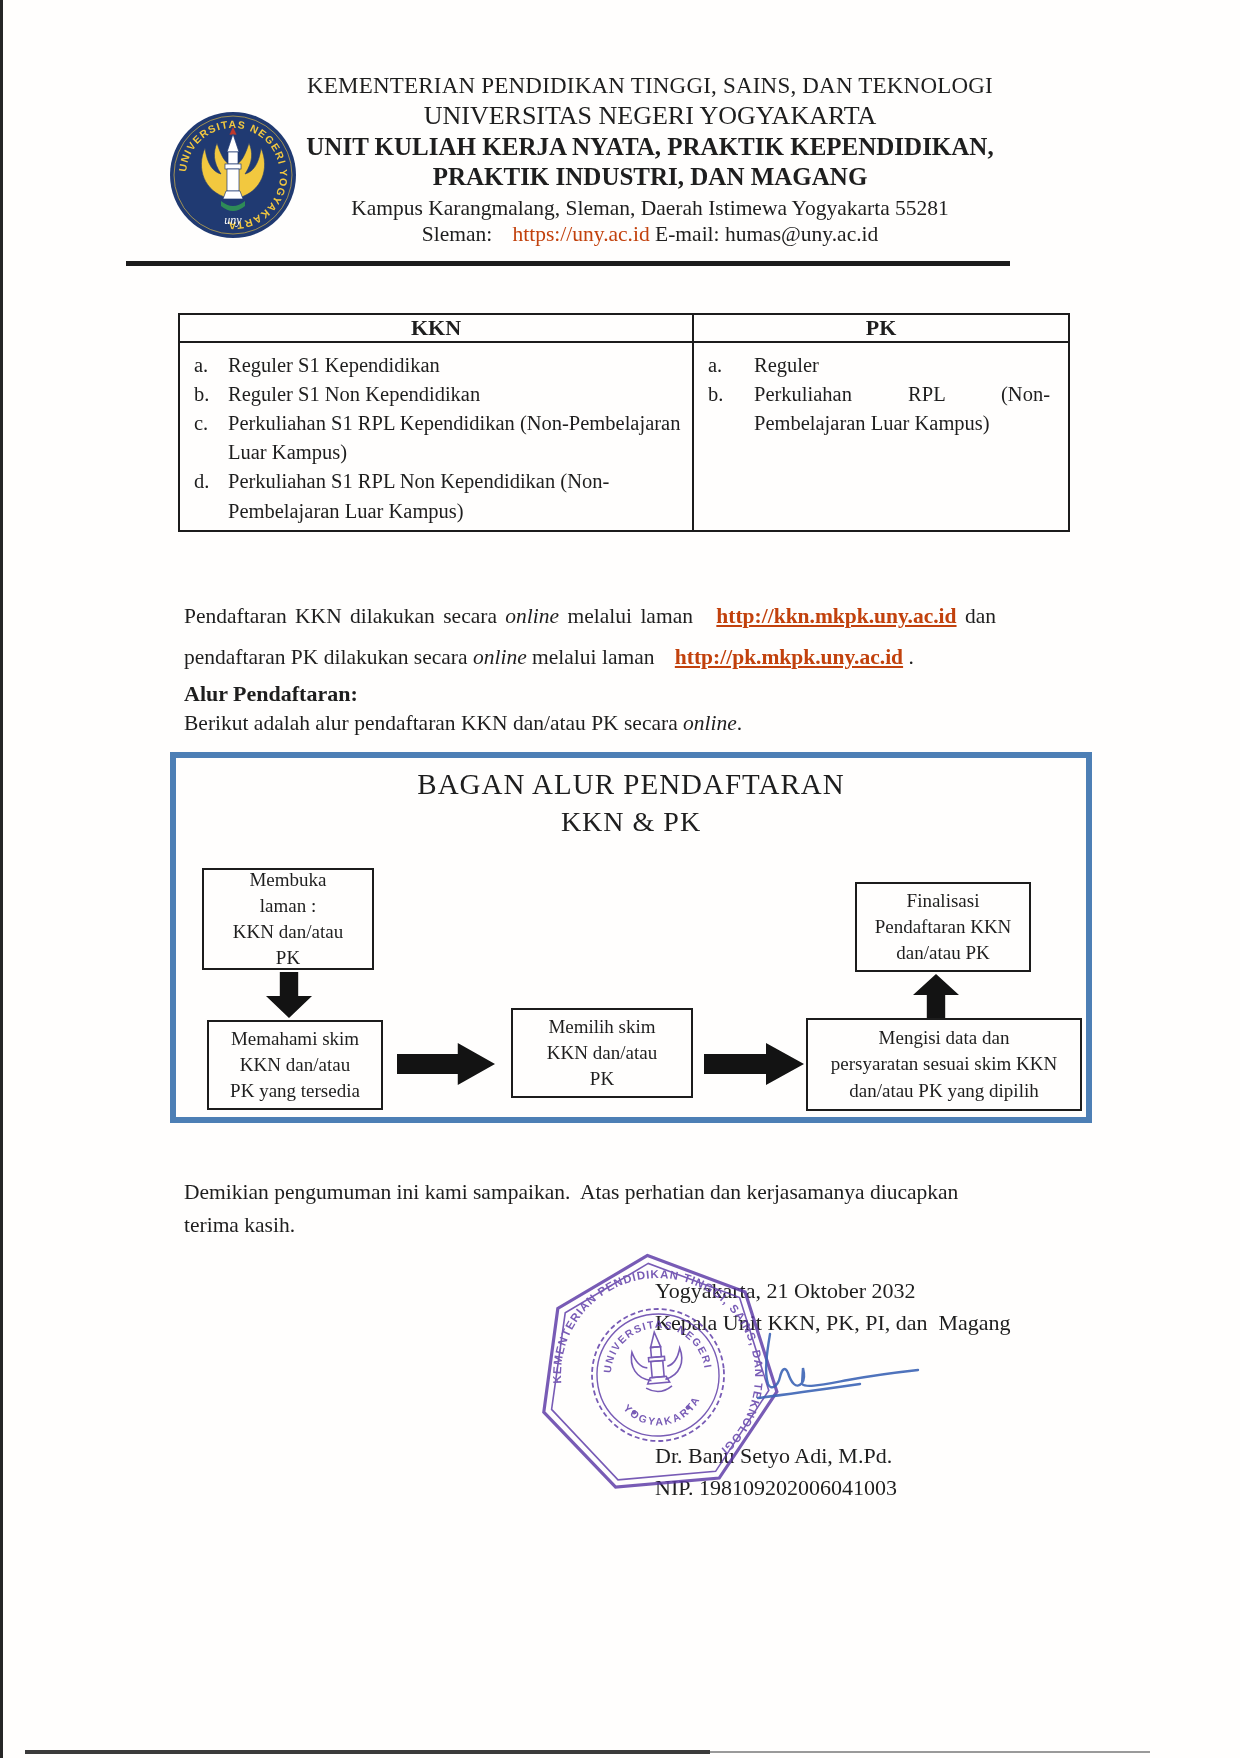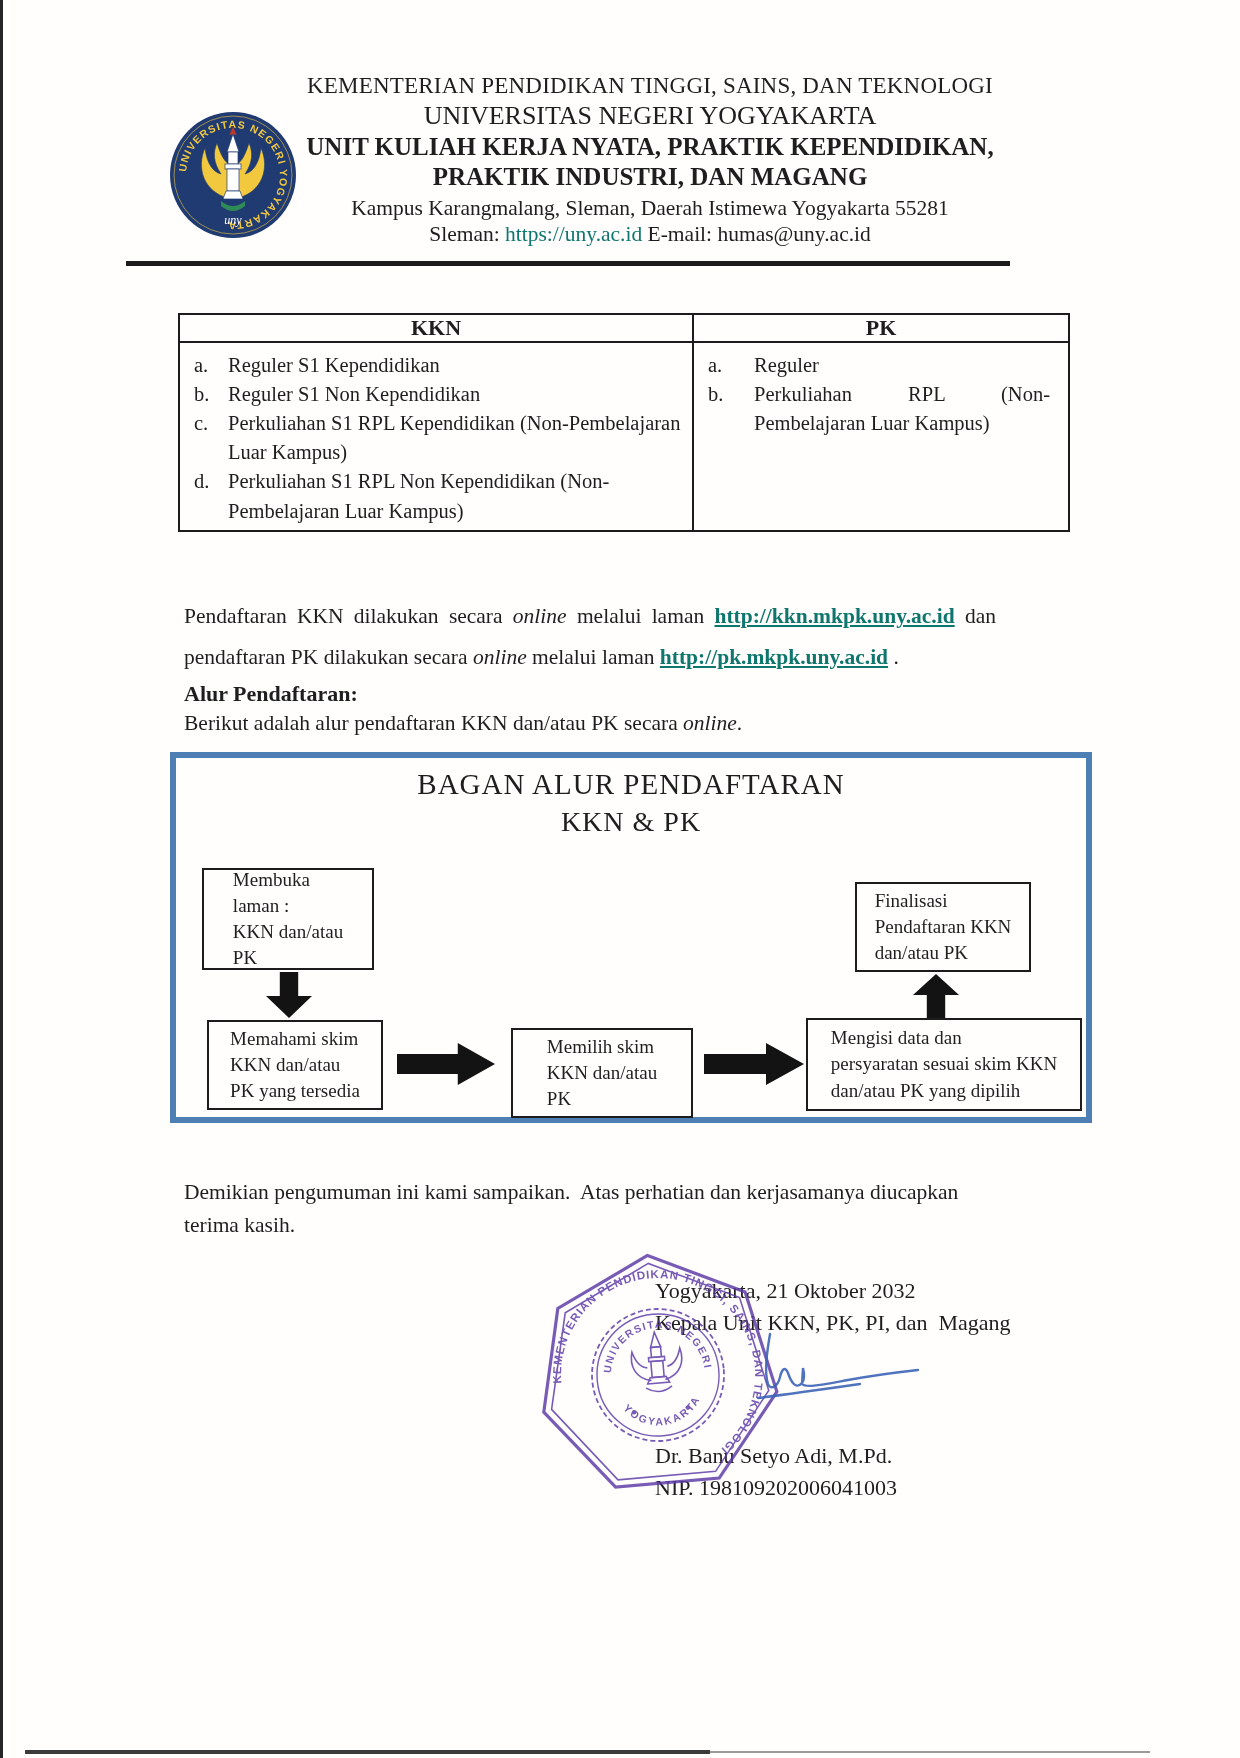--- a/index.html
+++ b/index.html
@@ -37,35 +37,35 @@
   .t-head .t-col-l,.t-head .t-col-r{display:flex;align-items:center;justify-content:center;font-weight:bold;font-size:22px;}
   .t-cell{padding:8px 10px 6px 14px;font-size:20.5px;line-height:1.42;}
   .t-item{display:flex;}
   .t-marker{width:34px;flex:0 0 auto;}
   .t-col-r .t-marker{width:46px;}
   .t-text{flex:1;}
   .t-col-r .t-text{text-align:justify;padding-right:8px;}
 
   
   .reg-par{position:absolute;left:184px;top:596px;width:812px;font-size:21.5px;line-height:1.9;text-align:justify;}
-  a.doclink{color:#0f766e;font-weight:bold;text-decoration:underline;cursor:pointer;}
+  a.doclink{color:#c2410c;font-weight:bold;text-decoration:underline;cursor:pointer;margin-left:15px;}
   .it{font-style:italic;}
   .alur-head{position:absolute;left:184px;top:681px;width:812px;font-size:22px;font-weight:bold;}
   .alur-intro{position:absolute;left:184px;top:711px;width:812px;font-size:21.5px;}
 
   
   .flowchart{position:absolute;left:170px;top:752px;width:922px;height:371px;border:6px solid #4d7fb5;box-sizing:border-box;background:#fffefd;padding-left:15px;}
   .fc-title{position:absolute;left:0;top:8px;width:100%;text-align:center;line-height:1.3;}
   .fc-title-1{font-size:29px;letter-spacing:1px;}
   .fc-title-2{font-size:28px;letter-spacing:1px;}
-  .fc-box{position:absolute;border:2px solid #1c1c1c;background:#fffefd;display:flex;align-items:center;justify-content:center;text-align:left;font-size:19px;line-height:1.38;white-space:pre-line;box-sizing:border-box;padding:2px 4px;}
+  .fc-box{position:absolute;border:2px solid #1c1c1c;background:#fffefd;display:flex;align-items:center;justify-content:center;text-align:center;font-size:19px;line-height:1.38;white-space:pre-line;box-sizing:border-box;padding:2px 4px;}
   .fc-box-membuka{left:26px;top:110px;width:172px;height:102px;}
   .fc-box-finalisasi{left:679px;top:124px;width:176px;height:90px;}
   .fc-box-memahami{left:31px;top:262px;width:176px;height:90px;}
-  .fc-box-memilih{left:335px;top:270px;width:182px;height:90px;}
+  .fc-box-memilih{left:335px;top:250px;width:182px;height:90px;}
   .fc-box-mengisi{left:630px;top:260px;width:276px;height:93px;}
   .fc-arrow{position:absolute;background:#131313;}
   .arrow-down{clip-path:polygon(30% 0,70% 0,70% 52%,100% 52%,50% 100%,0 52%,30% 52%);}
   .arrow-up{clip-path:polygon(50% 0,100% 48%,70% 48%,70% 100%,30% 100%,30% 48%,0 48%);}
   .arrow-right{clip-path:polygon(0 26%,62% 26%,62% 0,100% 50%,62% 100%,62% 74%,0 74%);}
   .fc-arrow-down{left:90px;top:214px;width:46px;height:46px;}
   .fc-arrow-up{left:737px;top:216px;width:46px;height:44px;}
   .fc-arrow-r1{left:221px;top:285px;width:98px;height:42px;}
   .fc-arrow-r2{left:528px;top:285px;width:100px;height:42px;}
 

